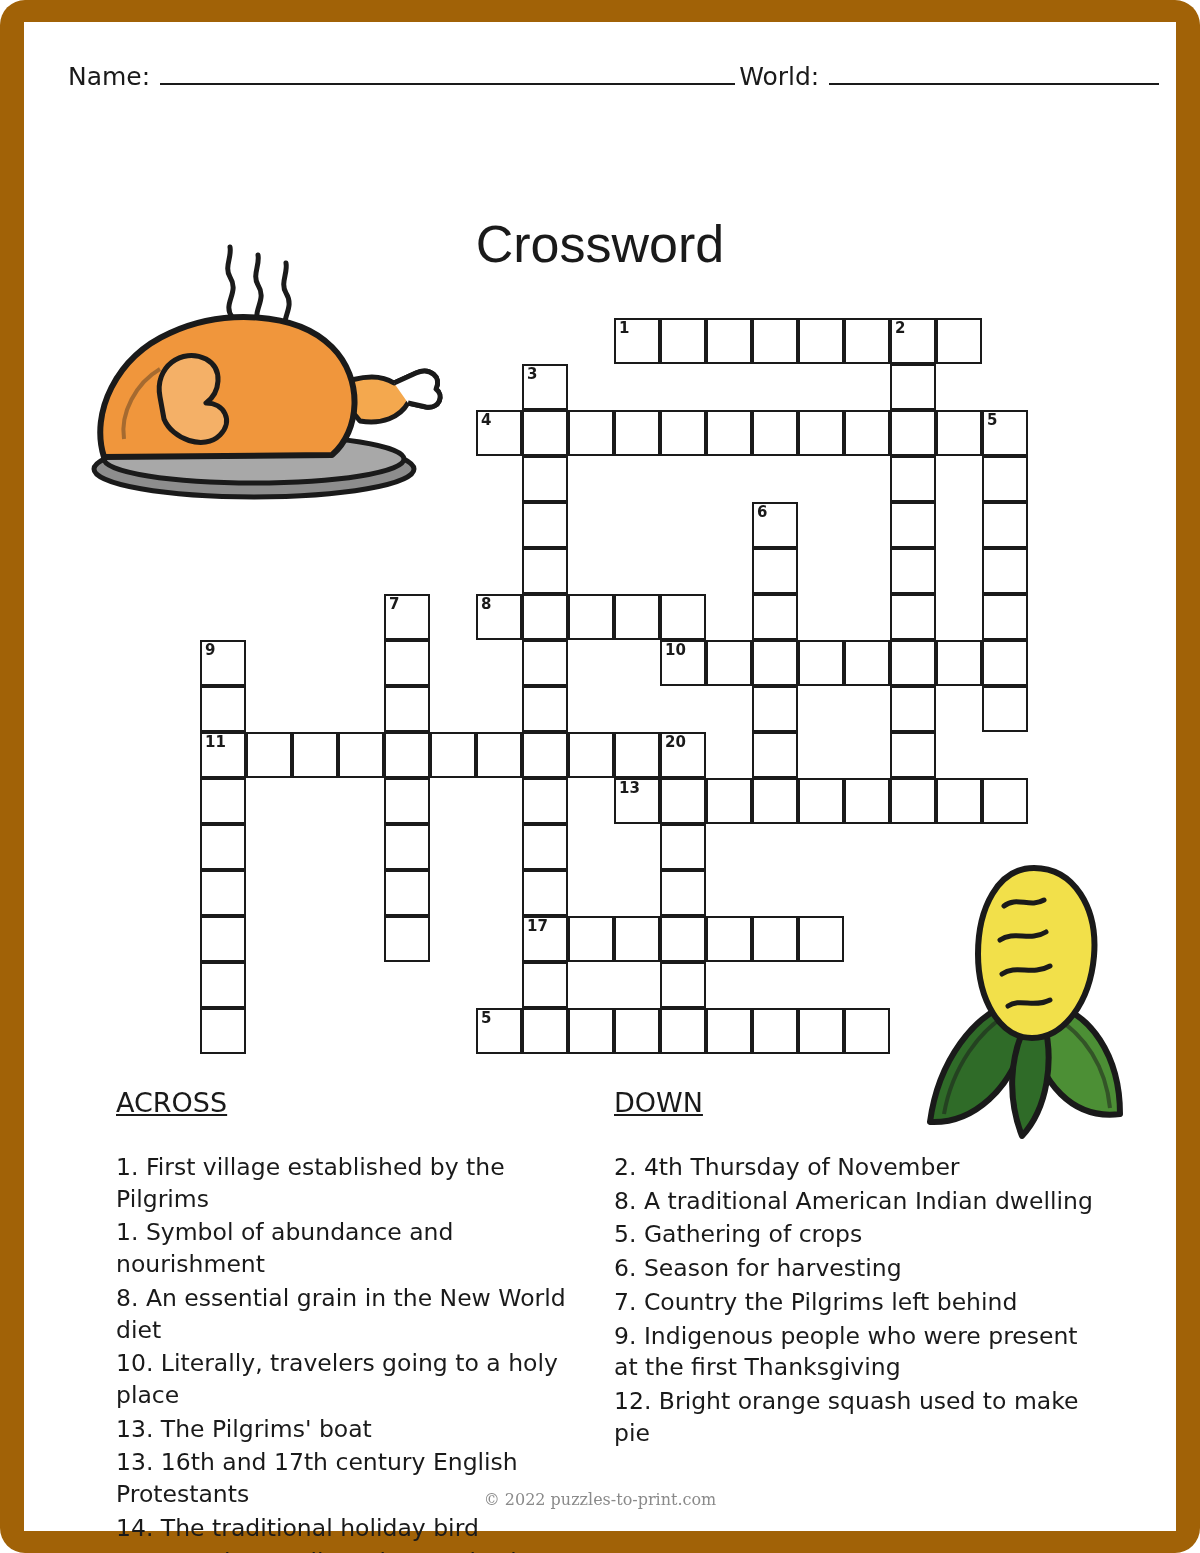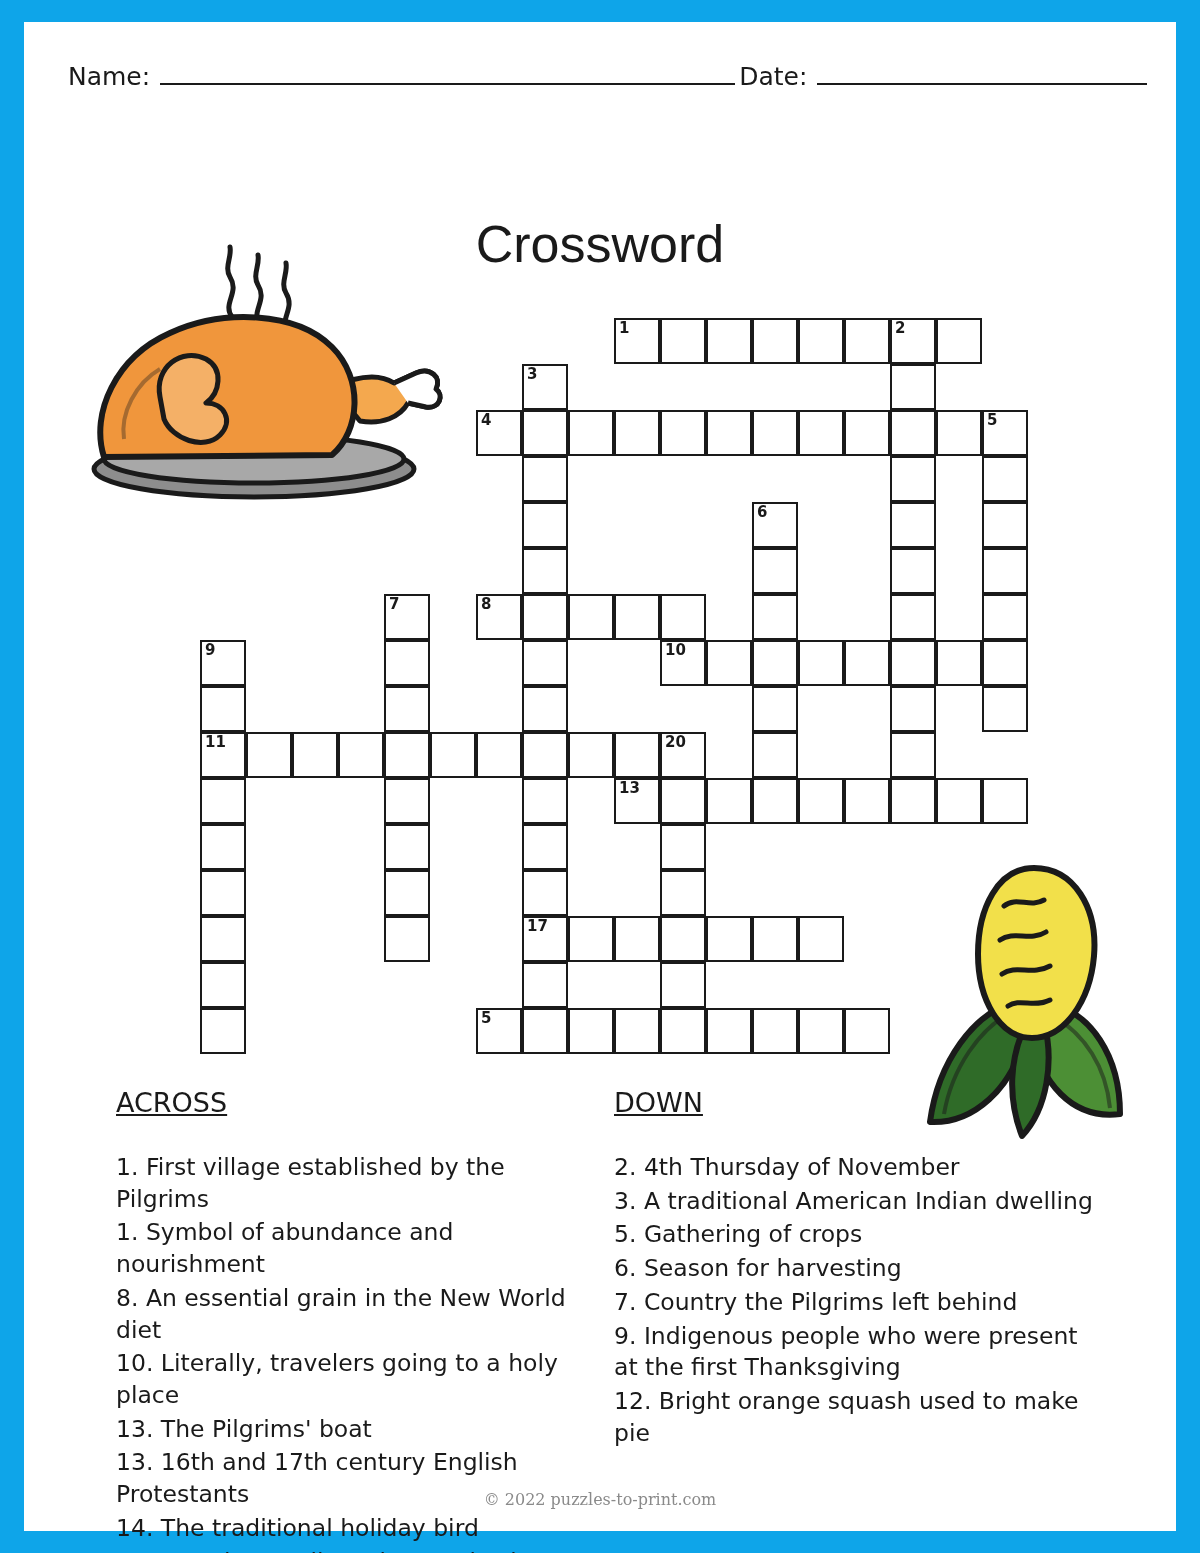--- a/index.html
+++ b/index.html
@@ -12,23 +12,24 @@
     height: 1553px;
     font-family: "DejaVu Sans", sans-serif;
     position: relative;
     overflow: hidden;
   }
   .page {
     position: absolute;
     left: 0; top: 0;
     width: 1200px;
     height: 1553px;
-    background: #0ea5e9;
+    background: #a16207;
     box-sizing: border-box;
     padding: 22px 24px;
+    border-radius: 25px;
   }
   .sheet {
     position: relative;
     width: 100%;
     height: 100%;
     background: #ffffff;
     box-sizing: border-box;
   }
 
   
@@ -147,21 +148,21 @@
 </style>
 </head>
 <body>
 
 <div class="page">
   <div class="sheet">
 
     <div class="namedate">
       <span class="nd-label">Name:</span>
       <span class="nd-line short"></span>
-      <span class="nd-label">Date:</span>
+      <span class="nd-label">World:</span>
       <span class="nd-line short2"></span>
     </div>
 
     <div class="subtitle">Crossword</div>
 
     <div class="turkey-img">
       <svg width="380" height="300" viewBox="0 0 380 300" xmlns="http://www.w3.org/2000/svg">
 
         <g stroke="#1a1a1a" stroke-width="5" fill="none" stroke-linecap="round">
           <path d="M168 110 C 158 96, 176 86, 166 70 C 160 60, 168 50, 166 40"></path>
@@ -361,21 +362,21 @@
             <li>13.  The Pilgrims' boat</li>
             <li>13. 16th and 17th century English Protestants</li>
             <li>14. The traditional holiday bird</li>
             <li>15. American Indian who taught the Pilgrims many things</li>
           </ul>
       </div>
       <div class="clue-col right">
         <div class="clue-head">DOWN</div>
         <ul class="clue-list" id="down-list">
             <li>2. 4th Thursday of November</li>
-            <li>3. A traditional American Indian dwelling</li>
+            <li>8. A traditional American Indian dwelling</li>
             <li>5. Gathering of crops</li>
             <li>6. Season for harvesting</li>
             <li>7. Country the Pilgrims left behind</li>
             <li>9. Indigenous people who were present at the first Thanksgiving</li>
             <li>12. Bright orange squash used to make pie</li>
           </ul>
       </div>
     </div>
 
     <div class="footer">© 2022 puzzles-to-print.com</div>

